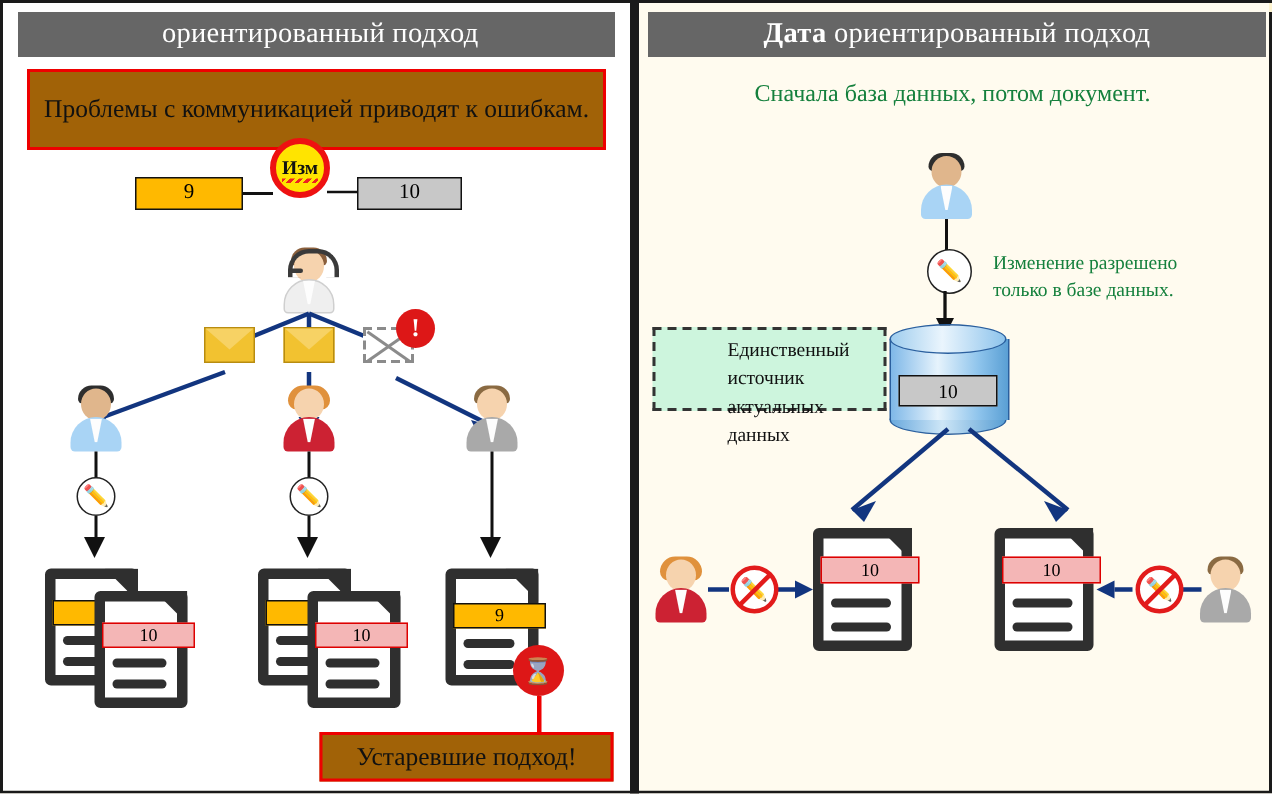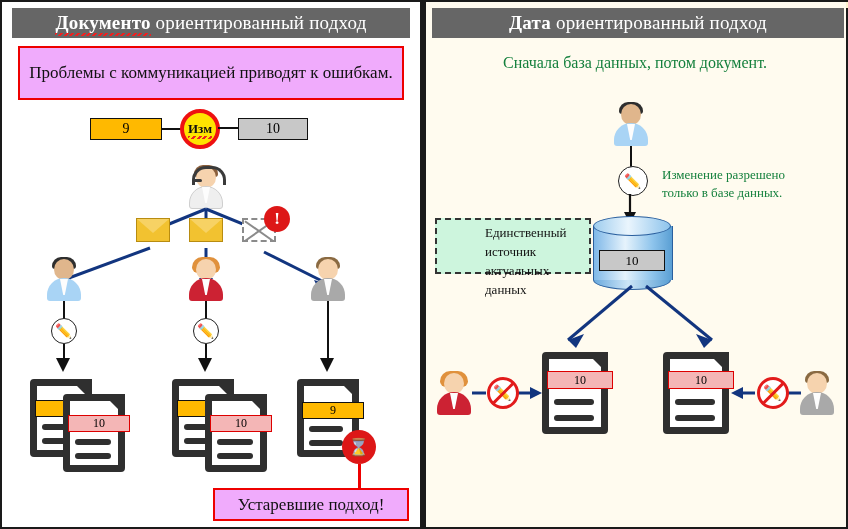--- a/index.html
+++ b/index.html
@@ -19,21 +19,21 @@
   .hdr{position:absolute;height:30px;background:#666666;color:#ffffff;
        display:flex;align-items:center;justify-content:center;
        font-size:19px;letter-spacing:.2px;white-space:nowrap;}
   .hdr-left{left:10px;top:6px;width:398px;}
   .hdr-right{left:6px;top:6px;width:412px;}
   .hdr b{font-weight:bold;}
   .sq{position:relative;}
   .sq::after{content:"";position:absolute;left:0;right:0;bottom:-2px;height:3px;
     background:repeating-linear-gradient(135deg,#ee2222 0 2px,transparent 2px 4px);}
 
-  .redbox{position:absolute;border:2.5px solid #ee0000;background:#f0abfc;
+  .redbox{position:absolute;border:2.5px solid #ee0000;background:#a16207;
     display:flex;align-items:center;justify-content:center;text-align:center;
     font-size:17px;color:#111;line-height:1.25;padding:4px 8px;box-sizing:border-box;}
 
   .plain{position:absolute;font-size:16px;color:#15803d;text-align:center;white-space:nowrap;}
 
   
   .vbox{position:absolute;box-sizing:border-box;display:flex;align-items:center;
         justify-content:center;font-size:14px;color:#000;font-family:"Liberation Serif",serif;}
   .vbox.amber{background:#ffb900;border:1.5px solid #111;}
   .vbox.gray{background:#c8c8c8;border:1.5px solid #111;}
@@ -103,30 +103,30 @@
 </head>
 <body>
 
 <div class="slide">
   <div class="topstrip"></div>
   <div class="divider"></div>
 
   <div class="panel panel-left">
 
     <div class="hdr hdr-left">
-      <b class="sq">Документо</b>&nbsp;<span>ориентированный подход</span>
+      &nbsp;<span>ориентированный подход</span>
     </div>
 
     <div class="redbox" style="left:16px;top:44px;width:386px;height:54px;">
       <span>Проблемы с коммуникацией приводят к ошибкам.</span>
     </div>
 
     <div class="vbox amber" style="left:88px;top:116px;width:72px;height:22px;">9</div>
     <div class="ln" style="left:160px;top:126px;width:20px;height:1.5px;"></div>
-    <div class="izm" style="left:178px;top:107px;">
+    <div class="izm" style="left:178px;top:90px;">
       <span class="sq">Изм</span>
     </div>
     <svg style="left:216px;top:118px;" width="58" height="18">
       <line x1="0" y1="8" x2="34" y2="8" stroke="#111" stroke-width="1.8"></line>
       <polygon points="34,2 46,8 34,14" fill="#111"></polygon>
     </svg>
     <div class="vbox gray" style="left:236px;top:116px;width:70px;height:22px;">10</div>
 
     <div class="person" style="left:185px;top:163px;">
       <div class="hair" style="background:#8a5f3c;"></div>

